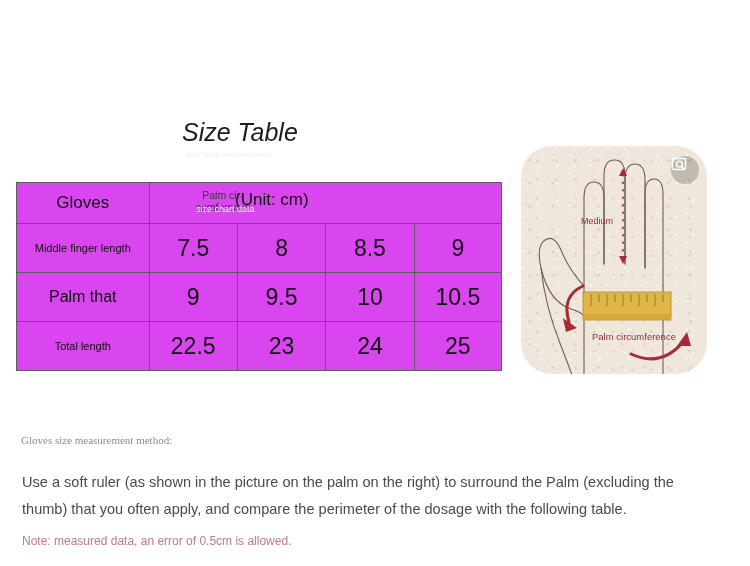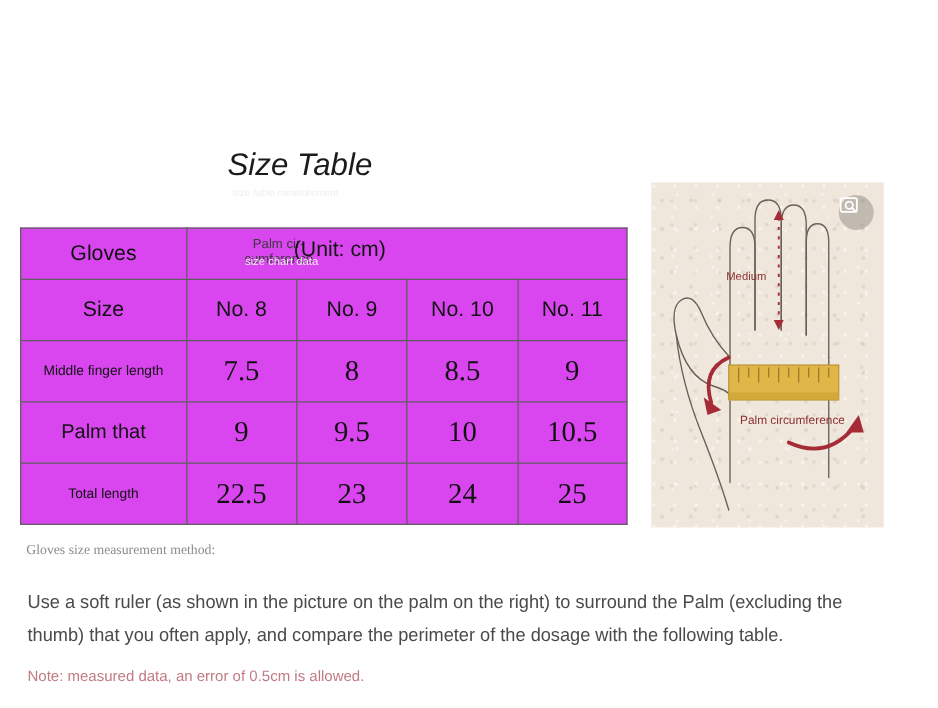--- a/index.html
+++ b/index.html
@@ -111,21 +111,21 @@
   .r-head td { height: 40px; }
   .r-size td { height: 48px; }
   .r-data td { height: 48px; }
 
   .cell-gloves   { font-size: 17px; }
   .cell-size     { font-size: 17px; }
   .cell-rowlabel { font-size: 11px; color: #1d1d1d; }
   .cell-rowlabel.big { font-size: 16px; }
   .cell-no       { font-size: 17px; }
   .cell-num {
-    font-family: Liberation Serif, serif;
+    font-family: Liberation Sans, sans-serif;
     font-size: 23px;
     font-weight: 400;
     color: #0d0d0d;
   }
 
   
   .palm-circ {
     position: absolute;
     left: 186px;
     top: 189px;
@@ -151,23 +151,24 @@
     color: #f0f0f0;
     white-space: nowrap;
   }
 
   
   .illo {
     position: absolute;
     left: 521px;
     top: 146px;
     width: 186px;
-    height: 276px;
+    height: 228px;
     background: #efe7dc;
     overflow: hidden;
+    border-radius: 31px;
   }
   .illo-grain {
     position: absolute;
     inset: 0;
     background-image:
       radial-gradient(circle at 12% 18%, rgba(255,255,255,.55) 0 1.2px, transparent 1.6px),
       radial-gradient(circle at 38% 62%, rgba(190,175,155,.35) 0 1.2px, transparent 1.6px),
       radial-gradient(circle at 71% 33%, rgba(255,255,255,.45) 0 1.2px, transparent 1.6px),
       radial-gradient(circle at 86% 78%, rgba(190,175,155,.30) 0 1.2px, transparent 1.6px),
       radial-gradient(circle at 55% 90%, rgba(255,255,255,.40) 0 1.2px, transparent 1.6px);
@@ -254,27 +255,20 @@
       <col class="col-label">
         <col class="col-v">
         <col class="col-v">
         <col class="col-v">
         <col class="col-v4">
     </colgroup>
     <tbody>
       <tr class="r-head">
         <td class="cell-gloves">Gloves</td>
         <td colspan="4"></td>
-      </tr>
-      <tr class="r-size">
-        <td class="cell-size">Size</td>
-        <td class="cell-no">No. 8</td>
-        <td class="cell-no">No. 9</td>
-        <td class="cell-no">No. 10</td>
-        <td class="cell-no">No. 11</td>
       </tr>
       <tr class="r-data">
         <td class="cell-rowlabel">Middle finger length</td>
         <td class="cell-num">7.5</td>
         <td class="cell-num">8</td>
         <td class="cell-num">8.5</td>
         <td class="cell-num">9</td>
       </tr>
       <tr class="r-data">
         <td class="cell-rowlabel big">Palm that</td>

